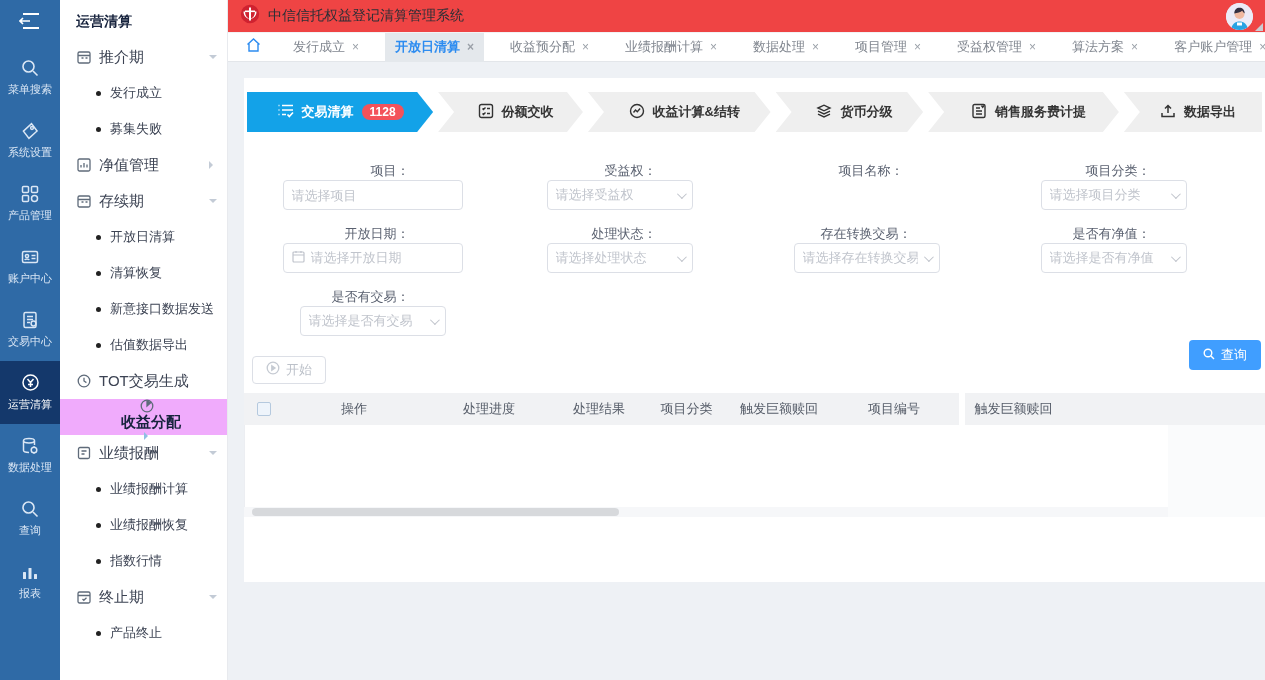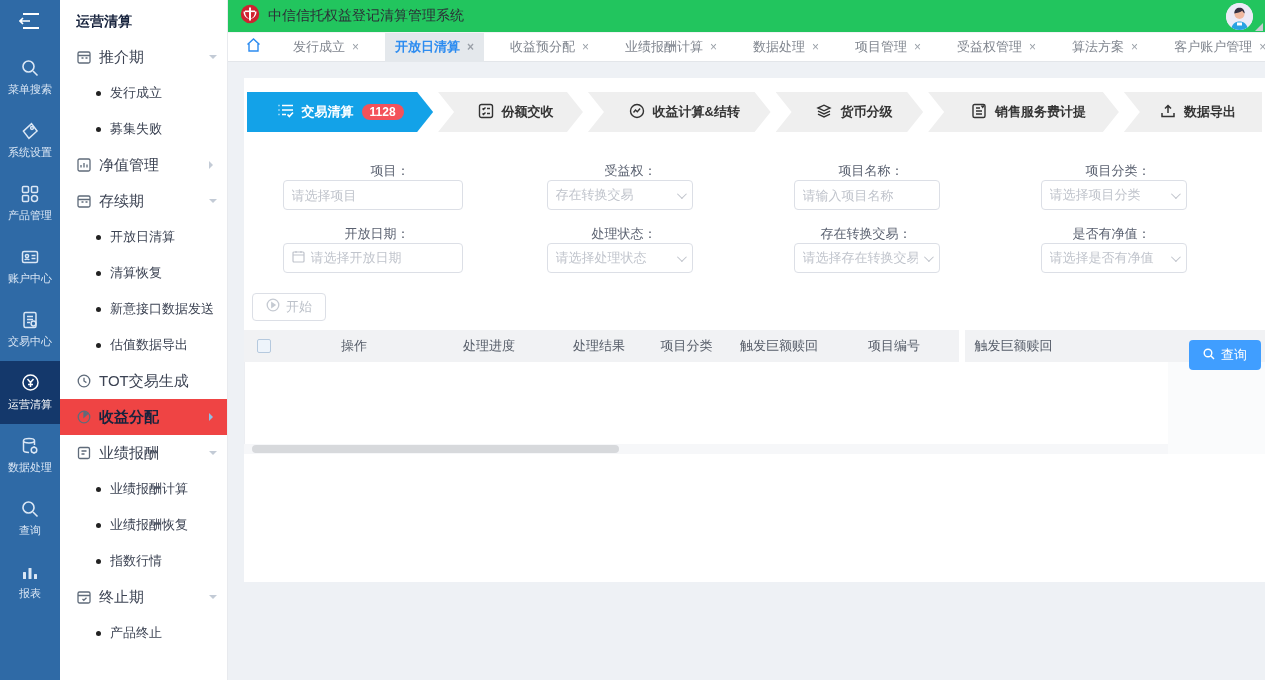--- a/index.html
+++ b/index.html
@@ -13,30 +13,30 @@
   .rail-item { height:63px; display:flex; flex-direction:column; align-items:center; justify-content:center; color:#dbe7f5; cursor:pointer; }
   .rail-item.active { background:#14386b; color:#fff; }
   .rail-item .rlabel { font-size:11px; margin-top:5px; letter-spacing:0; }
   .rail-item svg { display:block; }
 
   
   .sidebar { position:absolute; left:60px; top:0; width:168px; height:680px; background:#fff; border-right:1px solid #e8eaee; z-index:4; }
   .side-title { font-size:14px; font-weight:bold; color:#17233d; padding:13px 0 8px 16px; }
   .side-group { height:36px; display:flex; align-items:center; padding:0 10px 0 17px; font-size:15px; color:#3c4353; cursor:pointer; }
   .side-group .glabel { margin-left:8px; flex:1; }
-  .side-group.active { background:#ef4444; font-weight:bold; color:#17233d; }
+  .side-group.active { background:#f0abfc; font-weight:bold; color:#17233d;flex-direction:column; }
   .side-leaf { height:36px; display:flex; align-items:center; padding-left:36px; font-size:13px; color:#3c4353; cursor:pointer; }
   .side-leaf .dot { width:5px; height:5px; border-radius:50%; background:#222; margin-right:9px; }
   .caret-down { width:0; height:0; border:4px solid transparent; border-top-color:#c3cbd6; margin-top:4px; }
   .caret-right { width:0; height:0; border:4px solid transparent; border-left-color:#c3cbd6; margin-left:2px; }
   .side-group.active .caret-right { border-left-color:#8fbfe4; }
   .gicon { color:#5f6b7a; display:flex; }
 
   
-  .header { position:absolute; left:228px; top:0; width:1037px; height:33px; background:#22c55e; display:flex; align-items:center; padding:0 12px; border-bottom:1px solid #f2f3f5; }
+  .header { position:absolute; left:228px; top:0; width:1037px; height:33px; background:#ef4444; display:flex; align-items:center; padding:0 12px; border-bottom:1px solid #f2f3f5; }
   .app-title { font-size:14px; color:#2b2f36; margin-left:8px; }
   .header-spacer { flex:1; }
   .avatar { width:27px; height:27px; border-radius:50%; background:#ecebf7; position:relative; overflow:hidden; cursor:pointer; }
   .corner-tri { position:absolute; right:2px; bottom:1px; width:0; height:0; border-left:8px solid transparent; border-bottom:8px solid #c9ccd2; }
 
   
   .tabbar { position:absolute; left:228px; top:33px; width:1037px; height:29px; background:#fff; border-bottom:1px solid #e3e6ea; display:flex; align-items:center; padding:0 0 0 18px; }
   .home-btn { display:flex; align-items:center; margin-right:22px; cursor:pointer; color:#2d8cf0; }
   .tab { height:29px; display:flex; align-items:center; padding:0 10px; margin-right:16px; font-size:13px; color:#80868f; cursor:pointer; white-space:nowrap; }
   .tab .x { margin-left:7px; font-size:12px; color:#9aa0a8; }
@@ -454,27 +454,26 @@
 
       <div class="filter">
         <div class="frow">
           <div class="fgroup">
             <span class="flabel">项目：</span>
             <input class="fctl wide" placeholder="请选择项目" style="">
           </div>
           <div class="fgroup">
             <span class="flabel">受益权：</span>
             <div class="fctl">
-              <span class="ph">存在转换交易</span>
+              <span class="ph">请选择受益权</span>
               <span class="sel-arrow"></span>
             </div>
           </div>
           <div class="fgroup">
             <span class="flabel">项目名称：</span>
-            <input class="fctl" placeholder="请输入项目名称" style="">
           </div>
           <div class="fgroup">
             <span class="flabel">项目分类：</span>
             <div class="fctl">
               <span class="ph">请选择项目分类</span>
               <span class="sel-arrow"></span>
             </div>
           </div>
         </div>
 
@@ -505,20 +504,29 @@
           </div>
           <div class="fgroup">
             <span class="flabel">是否有净值：</span>
             <div class="fctl">
               <span class="ph">请选择是否有净值</span>
               <span class="sel-arrow"></span>
             </div>
           </div>
         </div>
 
+        <div class="frow">
+          <div class="fgroup">
+            <span class="flabel">是否有交易：</span>
+            <div class="fctl">
+              <span class="ph">请选择是否有交易</span>
+              <span class="sel-arrow"></span>
+            </div>
+          </div>
+        </div>
 
         <button class="query-btn">
           <span><svg width="12" height="12" viewBox="0 0 12 12" fill="none" stroke="#fff" stroke-width="1.4">
                 <circle cx="5" cy="5" r="3.8"></circle>
                 <path d="M8 8l3 3"></path>
               </svg></span>
           <span>查询</span>
         </button>
       </div>
 

